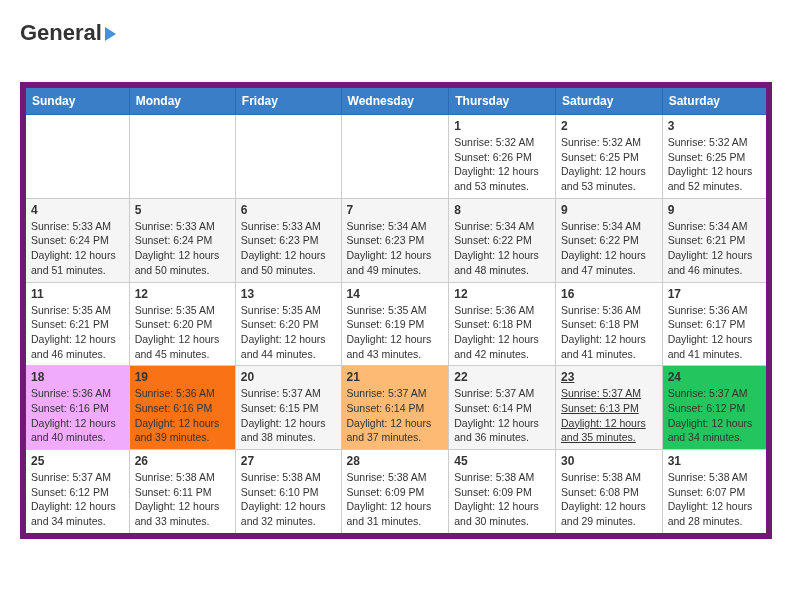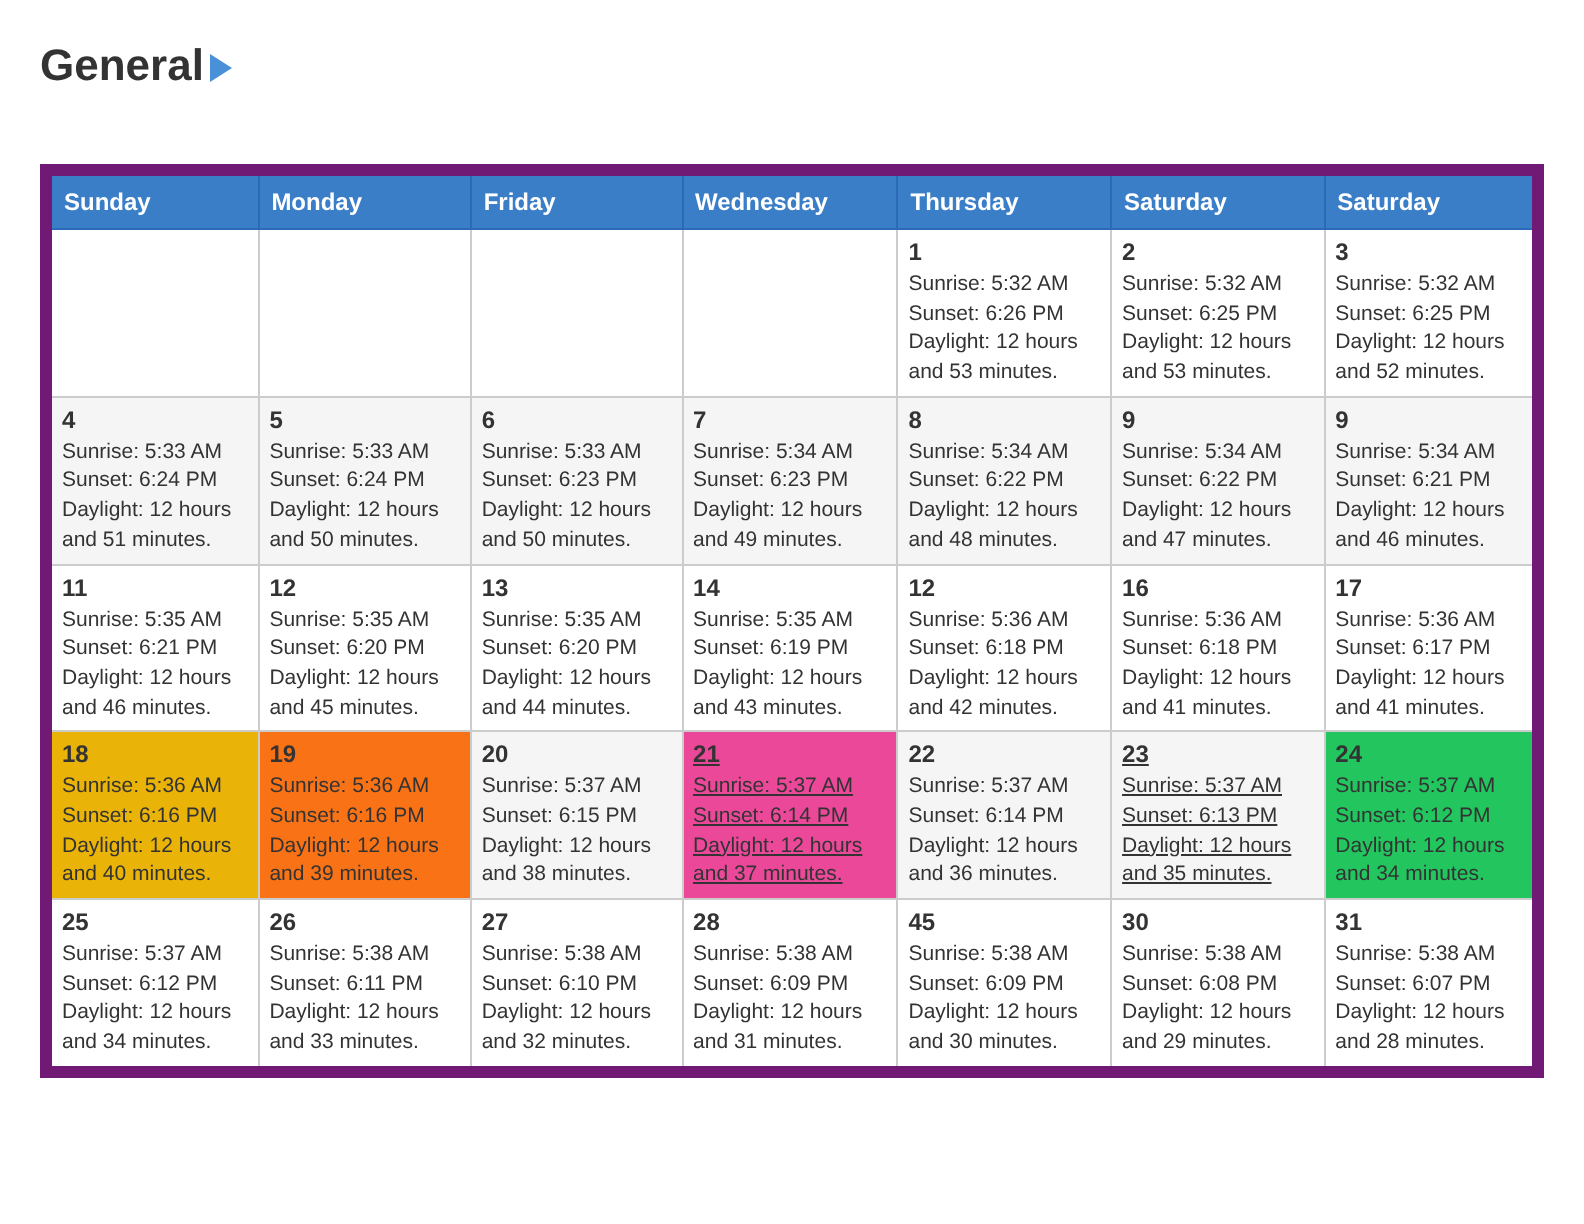--- a/index.html
+++ b/index.html
@@ -232,42 +232,42 @@
         </td>
         <td>
           <span class="day-number">17</span>
           <div class="day-info" style="white-space: pre-line;">Sunrise: 5:36 AM
 Sunset: 6:17 PM
 Daylight: 12 hours
 and 41 minutes.</div>
         </td>
       </tr>
       <tr>
-        <td style="background: #eab308;">
+        <td style="background: #f0abfc;">
           <span class="day-number">18</span>
           <div class="day-info" style="white-space: pre-line;">Sunrise: 5:36 AM
 Sunset: 6:16 PM
 Daylight: 12 hours
 and 40 minutes.</div>
         </td>
         <td style="background: #f97316;">
           <span class="day-number">19</span>
           <div class="day-info" style="white-space: pre-line;">Sunrise: 5:36 AM
 Sunset: 6:16 PM
 Daylight: 12 hours
 and 39 minutes.</div>
         </td>
         <td style="background: rgb(245, 245, 245);">
           <span class="day-number">20</span>
           <div class="day-info" style="white-space: pre-line;">Sunrise: 5:37 AM
 Sunset: 6:15 PM
 Daylight: 12 hours
 and 38 minutes.</div>
         </td>
-        <td style="background: #ec4899; text-decoration: underline;">
+        <td style="background: #fdba74;">
           <span class="day-number">21</span>
           <div class="day-info" style="white-space: pre-line;">Sunrise: 5:37 AM
 Sunset: 6:14 PM
 Daylight: 12 hours
 and 37 minutes.</div>
         </td>
         <td style="background: rgb(245, 245, 245);">
           <span class="day-number">22</span>
           <div class="day-info" style="white-space: pre-line;">Sunrise: 5:37 AM
 Sunset: 6:14 PM

